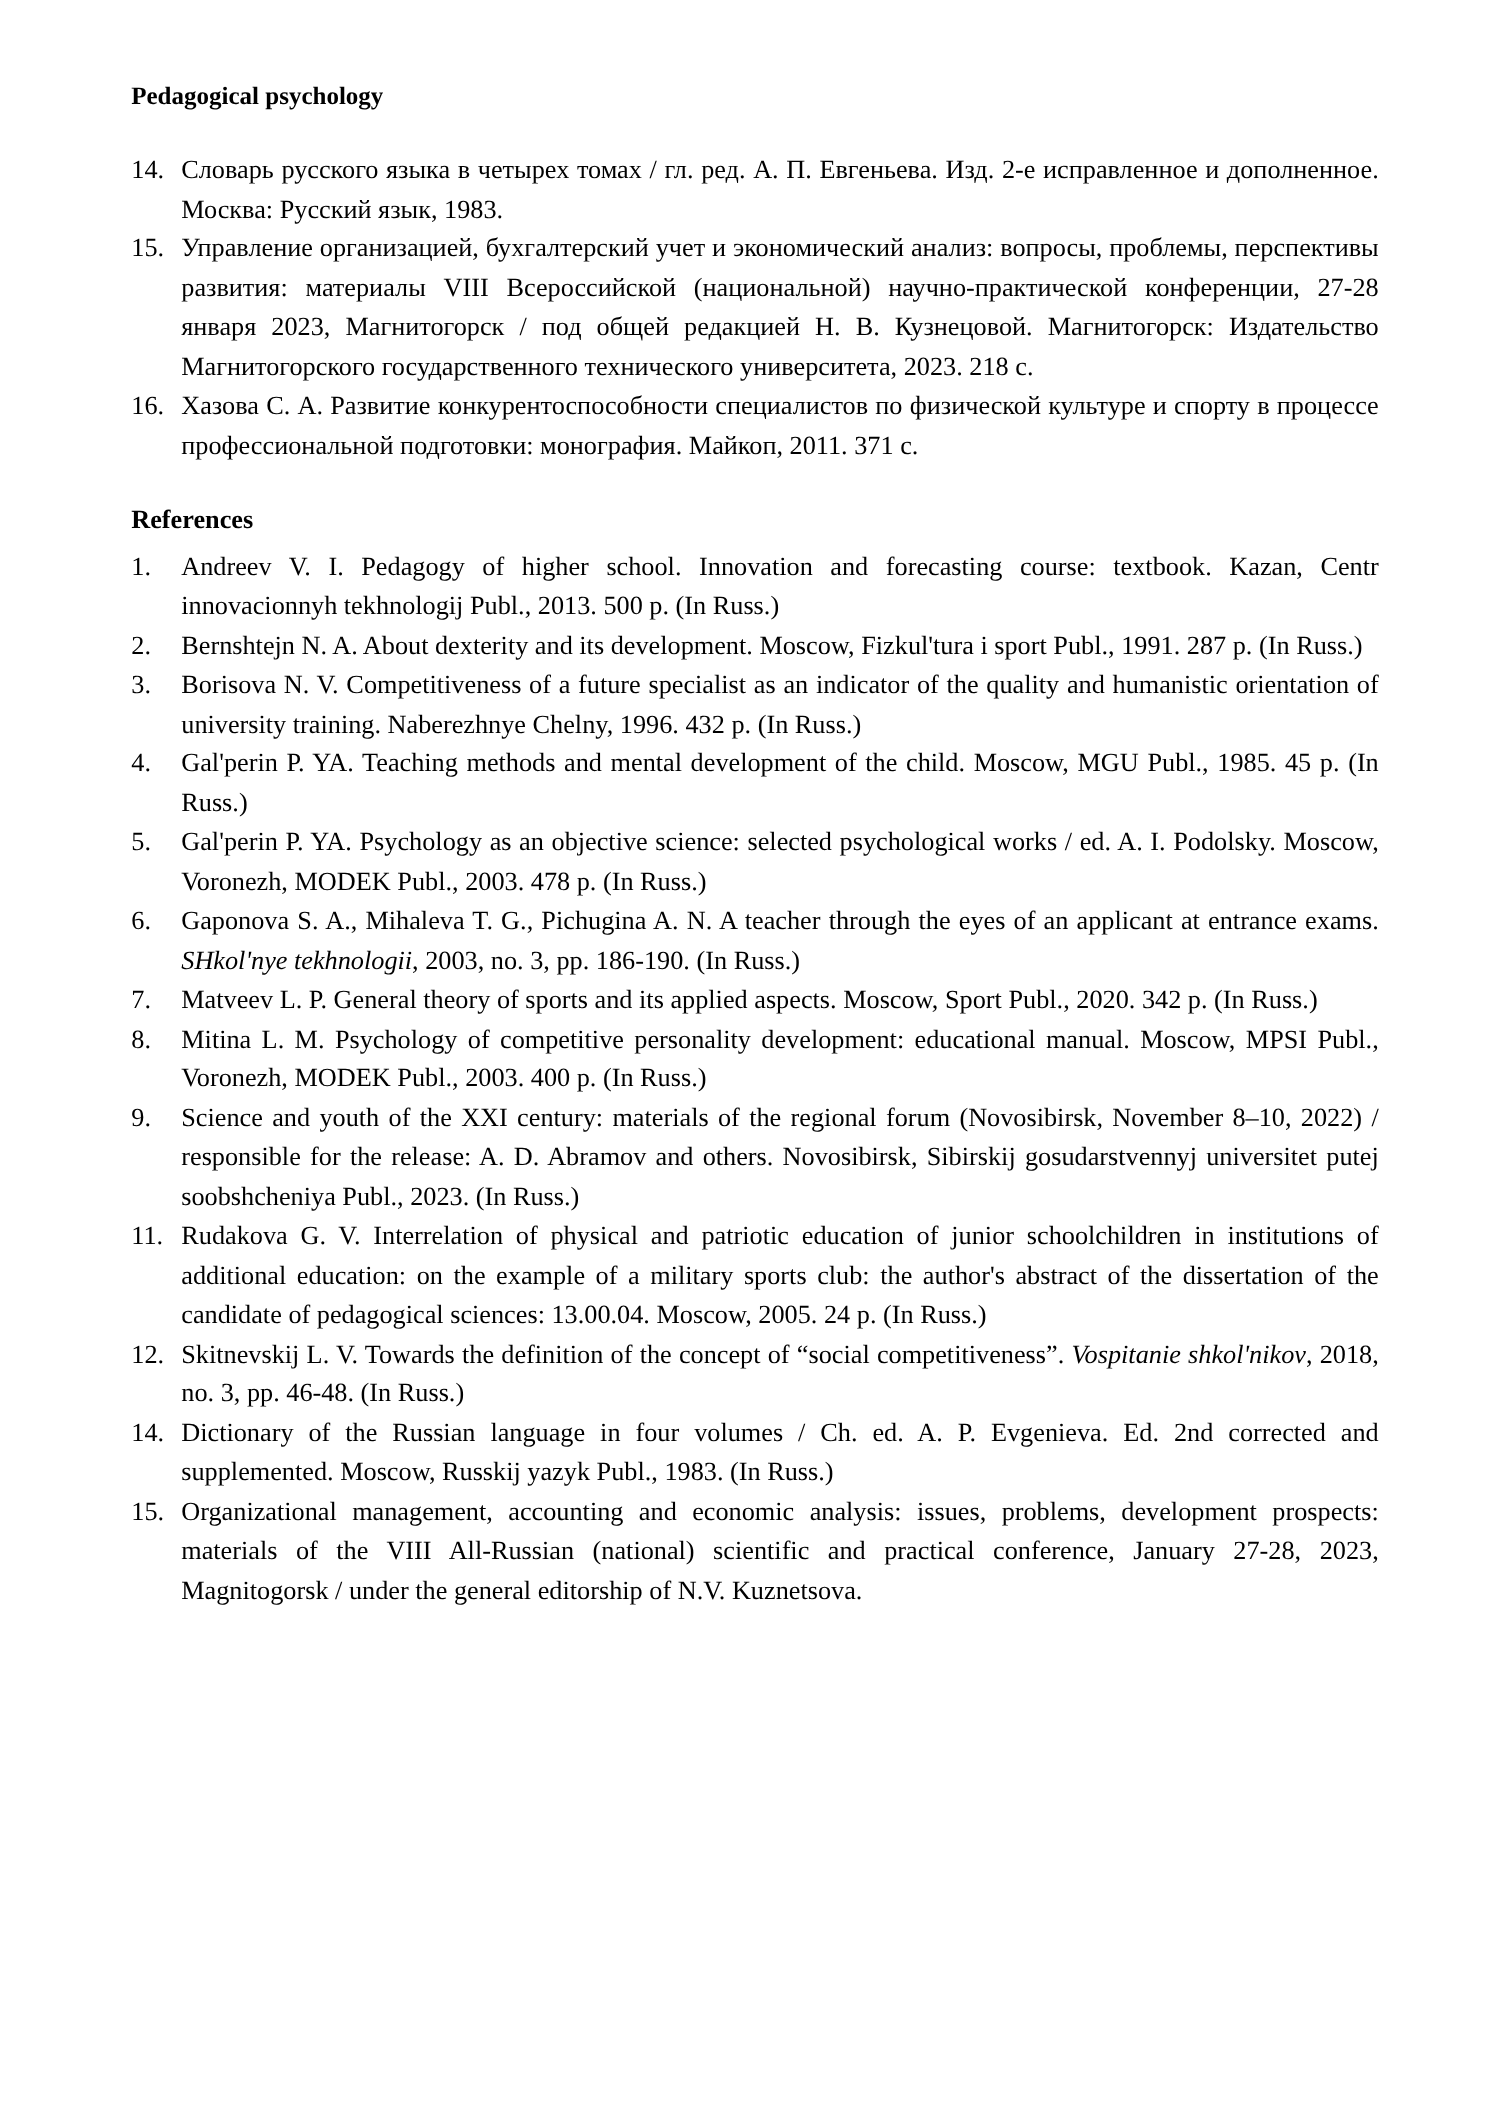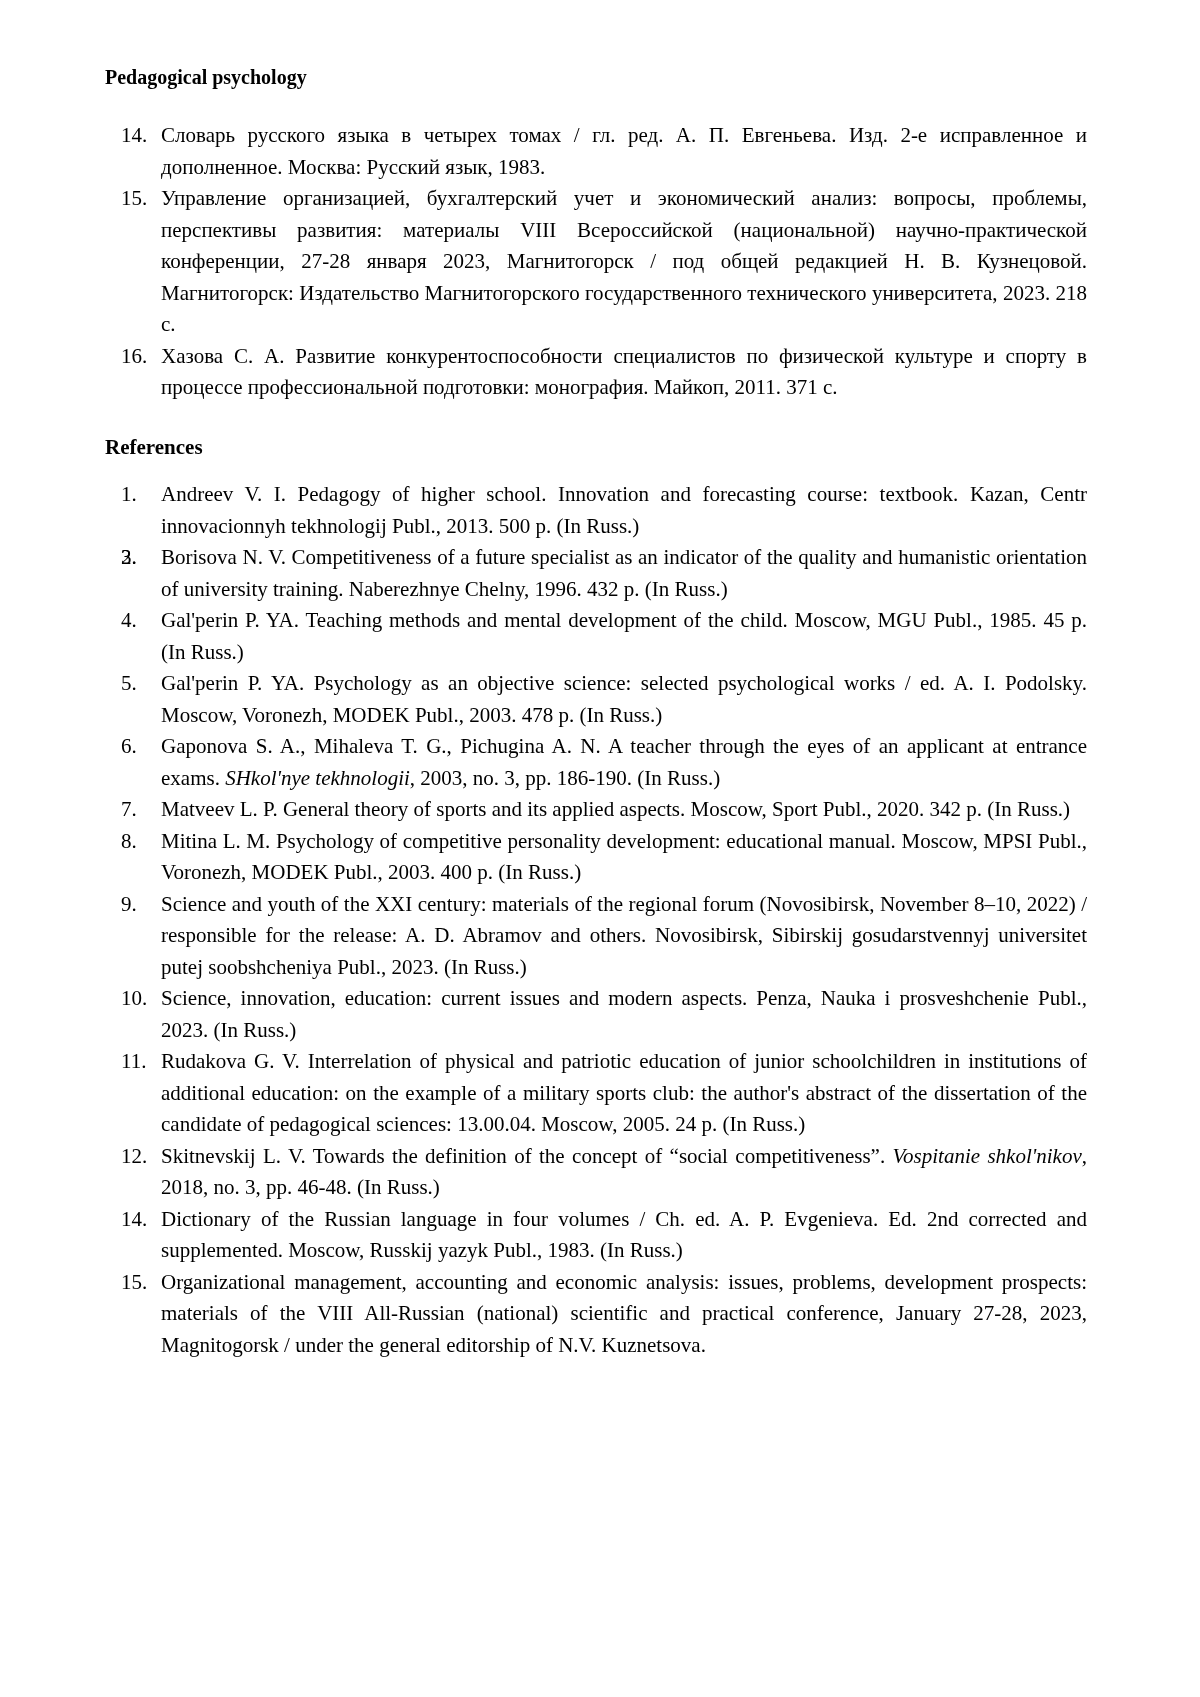--- a/index.html
+++ b/index.html
@@ -20,21 +20,21 @@
     line-height: 1.5;
     color: #000000;
     overflow: hidden;
   }
   .section-header {
     font-weight: bold;
     font-size: 20px;
     margin: 0 0 28px 0;
   }
   .ref-list {
-    margin: 16px;
+    margin: 0;
     padding: 0;
   }
   .ref-item {
     position: relative;
     padding-left: 40px;
     text-align: justify;
   }
   .ref-item .num {
     position: absolute;
     left: 0;
@@ -68,29 +68,28 @@
   <div class="ref-list">
       <div class="ref-item"><span class="num">14.</span><span>Словарь русского языка в четырех томах / гл. ред. А. П. Евгеньева. Изд. 2-е исправленное и дополненное. Москва: Русский язык, 1983.</span></div>
       <div class="ref-item"><span class="num">15.</span><span>Управление организацией, бухгалтерский учет и экономический анализ: вопросы, проблемы, перспективы развития: материалы VIII Всероссийской (национальной) научно-практической конференции, 27-28 января 2023, Магнитогорск / под общей редакцией Н. В. Кузнецовой. Магнитогорск: Издательство Магнитогорского государственного технического университета, 2023. 218 с.</span></div>
       <div class="ref-item"><span class="num">16.</span><span>Хазова С. А. Развитие конкурентоспособности специалистов по физической культуре и спорту в процессе профессиональной подготовки: монография. Майкоп, 2011. 371 с.</span></div>
     </div>
 
   <div class="references-heading">References</div>
 
   <div class="ref-list">
       <div class="ref-item"><span class="num">1.</span><span>Andreev V. I. Pedagogy of higher school. Innovation and forecasting course: textbook. Kazan, Centr innovacionnyh tekhnologij Publ., 2013. 500 p. (In Russ.)</span></div>
-      <div class="ref-item"><span class="num">2.</span></div>
+      <div class="ref-item"><span class="num">2.</span><span>Bernshtejn N. A. About dexterity and its development. Moscow, Fizkul'tura i sport Publ., 1991. 287 p. (In Russ.)</span></div>
       <div class="ref-item"><span class="num">3.</span><span>Borisova N. V. Competitiveness of a future specialist as an indicator of the quality and humanistic orientation of university training. Naberezhnye Chelny, 1996. 432 p. (In Russ.)</span></div>
       <div class="ref-item"><span class="num">4.</span><span>Gal'perin P. YA. Teaching methods and mental development of the child. Moscow, MGU Publ., 1985. 45 p. (In Russ.)</span></div>
       <div class="ref-item"><span class="num">5.</span><span>Gal'perin P. YA. Psychology as an objective science: selected psychological works / ed. A. I. Podolsky. Moscow, Voronezh, MODEK Publ., 2003. 478 p. (In Russ.)</span></div>
       <div class="ref-item"><span class="num">6.</span><span>Gaponova S. A., Mihaleva T. G., Pichugina A. N. A teacher through the eyes of an applicant at entrance exams. </span><span class="italic">SHkol'nye tekhnologii</span><span>, 2003, no. 3, pp. 186-190. (In Russ.)</span></div>
       <div class="ref-item"><span class="num">7.</span><span>Matveev L. P. General theory of sports and its applied aspects. Moscow, Sport Publ., 2020. 342 p. (In Russ.)</span></div>
       <div class="ref-item"><span class="num">8.</span><span>Mitina L. M. Psychology of competitive personality development: educational manual. Moscow, MPSI Publ., Voronezh, MODEK Publ., 2003. 400 p. (In Russ.)</span></div>
       <div class="ref-item"><span class="num">9.</span><span>Science and youth of the XXI century: materials of the regional forum (Novosibirsk, November 8–10, 2022) / responsible for the release: A. D. Abramov and others. Novosibirsk, Sibirskij gosudarstvennyj universitet putej soobshcheniya Publ., 2023. (In Russ.)</span></div>
-      <div class="ref-item"><span class="num">10.</span><span>Science, innovation, education: current issues and modern aspects. Penza, Nauka i prosveshchenie Publ., 2023. (In Russ.)</span></div>
       <div class="ref-item"><span class="num">11.</span><span>Rudakova G. V. Interrelation of physical and patriotic education of junior schoolchildren in institutions of additional education: on the example of a military sports club: the author's abstract of the dissertation of the candidate of pedagogical sciences: 13.00.04. Moscow, 2005. 24 p. (In Russ.)</span></div>
       <div class="ref-item"><span class="num">12.</span><span>Skitnevskij L. V. Towards the definition of the concept of “social competitiveness”. </span><span class="italic">Vospitanie shkol'nikov</span><span>, 2018, no. 3, pp. 46-48. (In Russ.)</span></div>
       <div class="ref-item"><span class="num">14.</span><span>Dictionary of the Russian language in four volumes / Ch. ed. A. P. Evgenieva. Ed. 2nd corrected and supplemented. Moscow, Russkij yazyk Publ., 1983. (In Russ.)</span></div>
       <div class="ref-item"><span class="num">15.</span><span>Organizational management, accounting and economic analysis: issues, problems, development prospects: materials of the VIII All-Russian (national) scientific and practical conference, January 27-28, 2023, Magnitogorsk / under the general editorship of N.V. Kuznetsova.</span></div>
     </div>
 
   <div class="page-footer">Vestnik of Minin University. 2024. Volume 12, no. 2</div>
 
 </div>
 

